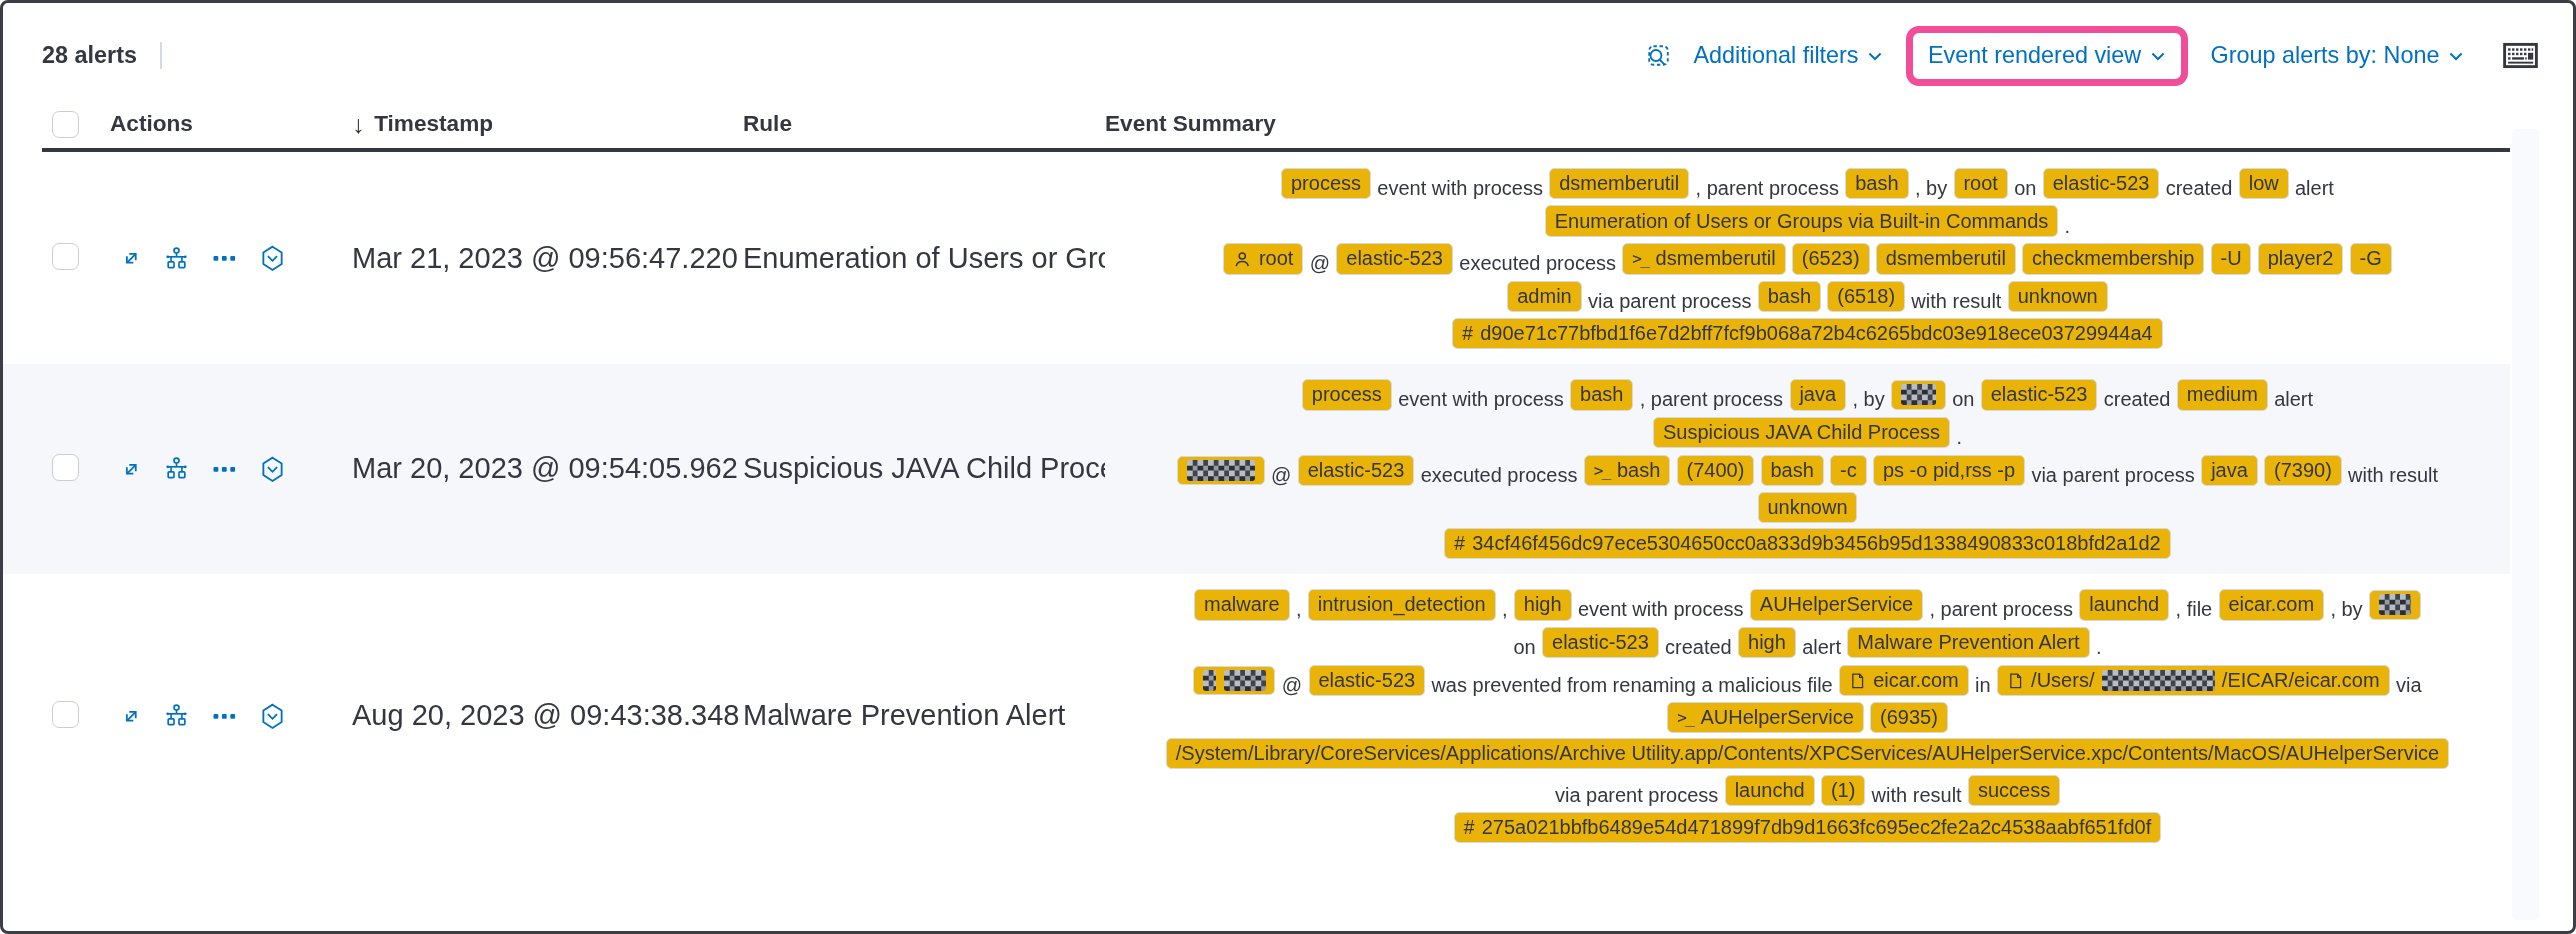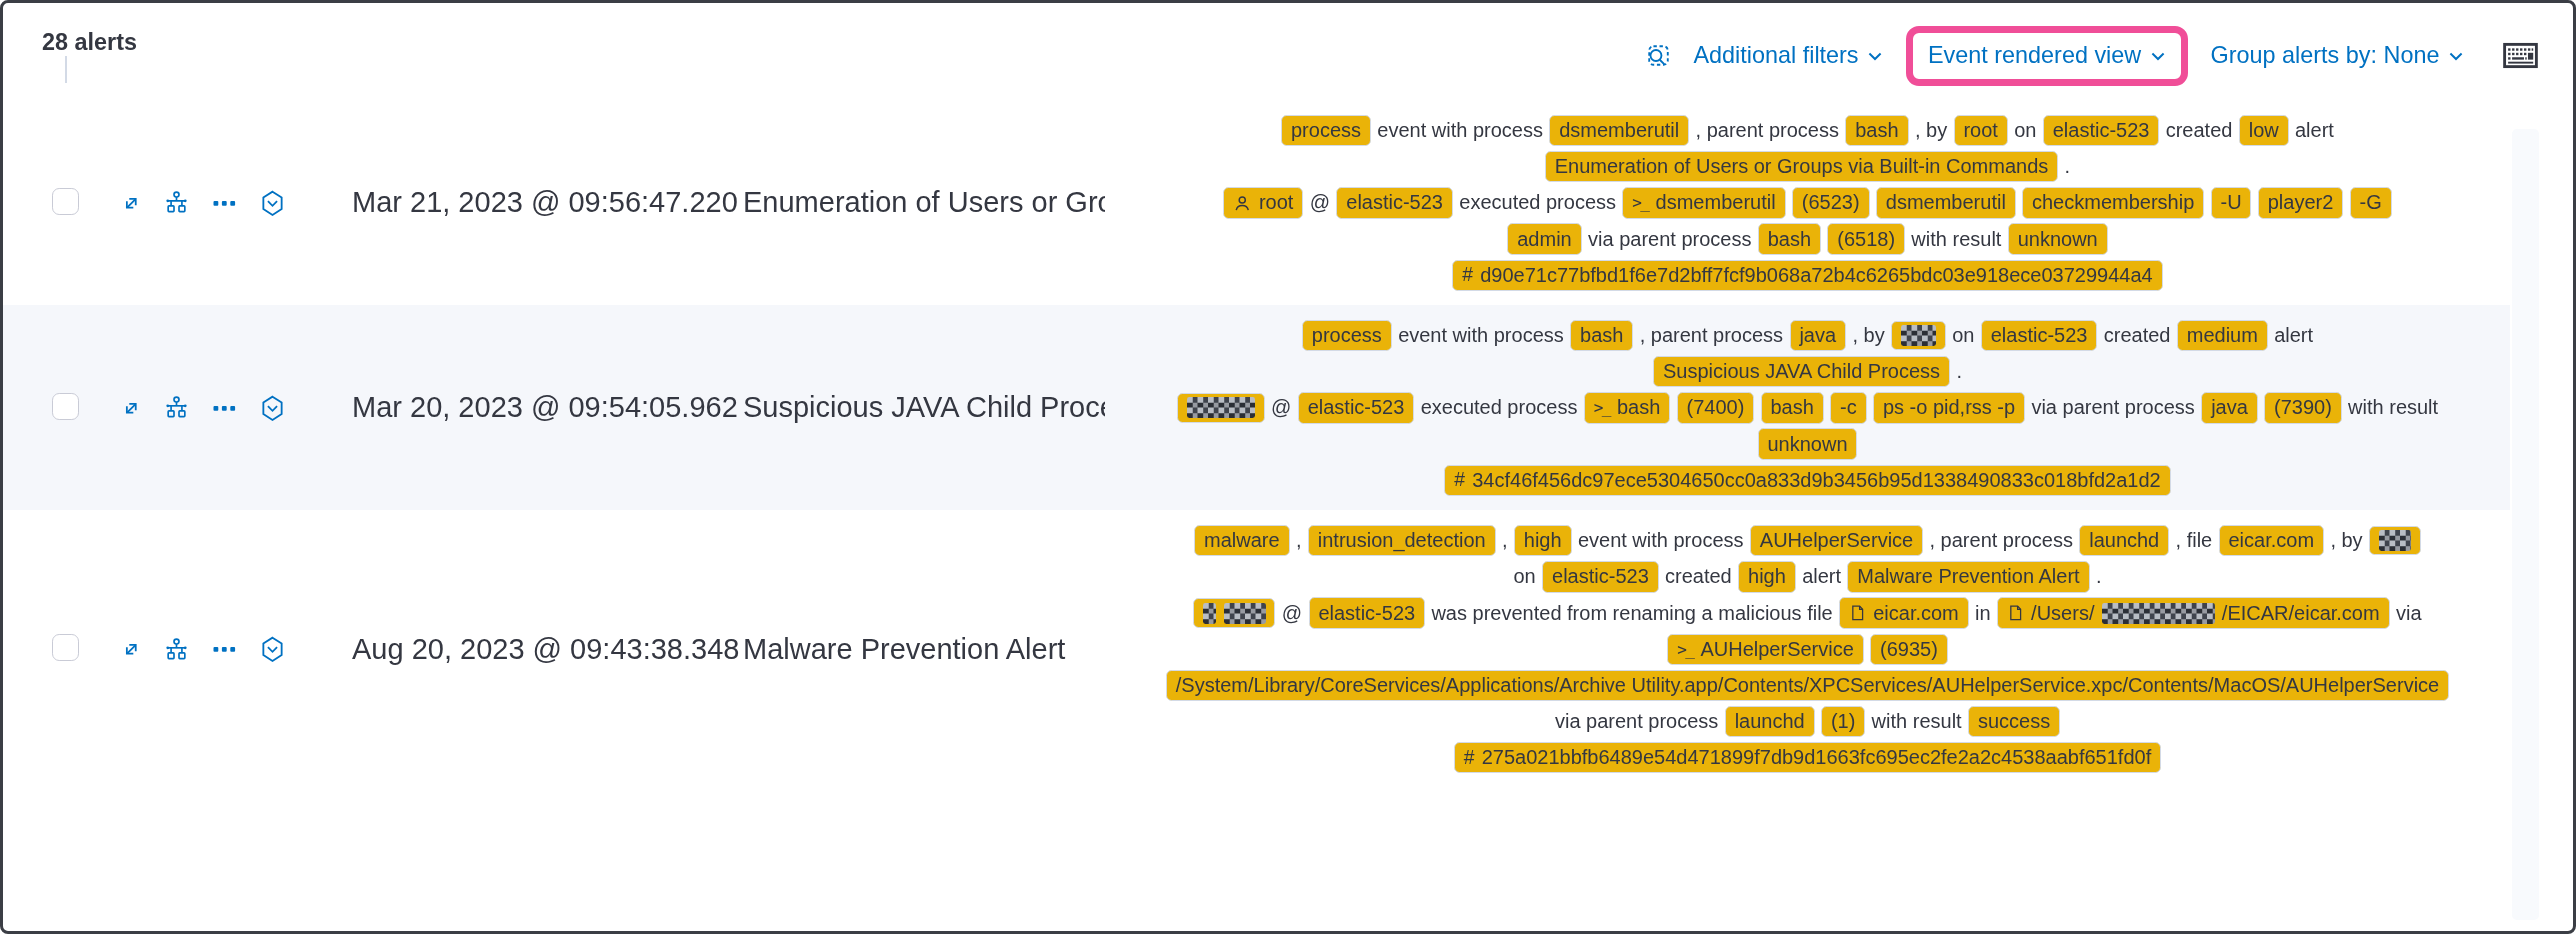--- a/index.html
+++ b/index.html
@@ -17,21 +17,21 @@
     background: #fff;
     overflow: hidden;
   }
   
   .topbar {
     display: flex; justify-content: space-between; align-items: center;
     padding: 22.6px 35px 8px 39px;
   }
   .alert-count { font-size: 23.4px; font-weight: 700; color: #343741; }
   .vdiv { display:inline-block; width: 2.4px; height: 27px; background: #D3DAE6; margin-left: 22.6px; vertical-align: middle; }
-  .topbar-left { display: flex; align-items: flex-start; flex-direction: column; }
+  .topbar-left { display: flex; align-items: center; }
   .topbar-right { display: flex; align-items: center; gap: 21px; }
   .icon-btn { background: none; border: none; padding: 0; display: inline-flex; align-items: center; cursor: pointer; }
   .link {
     background: none; border: none; cursor: pointer;
     display: inline-flex; align-items: center; gap: 8.9px;
     color: #0071C2; font-size: 23.4px; font-weight: 500;
     font-family: Liberation Sans, sans-serif; white-space: nowrap;
   }
   .pink-box {
     border: 7.2px solid #F04E98; border-radius: 13px;
@@ -64,21 +64,21 @@
   .ts-cell, .rule-cell { font-size: 29px; color: #343741; white-space: nowrap; overflow: hidden; }
   .rule-cell { padding-right: 16px; }
   .summary-cell {
     display: flex; flex-direction: column; align-items: center; justify-content: center;
     gap: 4.8px; padding: 0 4.8px;
   }
   .summary-line {
     display: flex; align-items: center; justify-content: center;
     gap: 6.4px; row-gap: 4.8px; flex-wrap: wrap; max-width: 100%;
   }
-  .seg-text { font-size: 20px; color: #343741; white-space: nowrap; }
+  .seg-text { font-size: 20px; color: #343741; white-space: nowrap; margin-top: 10px; }
   .badge {
     display: inline-flex; align-items: center; gap: 7.2px;
     background: #eab308; border: 1.6px solid #D3DAE6; border-radius: 5.6px;
     padding: 3.2px 8.9px; font-size: 20px; font-weight: 500; color: #343741;
     white-space: nowrap; cursor: pointer;
   }
   .term-glyph { font-family: "DejaVu Sans Mono", monospace; font-size: 16px; letter-spacing: -1.6px; color: #343741; }
   .hash-glyph { font-size: 19.3px; font-weight: 400; }
   .redacted {
     display: inline-block; height: 21px; border-radius: 2.4px;
@@ -155,20 +155,32 @@
               <rect x="5.7" y="9.6" width="7.5" height="1.5"></rect>
               <rect x="14" y="9.6" width="0.9" height="1.5"></rect>
             <rect x="3.2" y="12.4" width="15.8" height="1.2"></rect>
           </g>
         </svg>
       </button>
     </div>
   </div>
 
   <div class="table">
+    <div class="grid-row header-row">
+      <div class="header-cell check-cell">
+        <span class="checkbox"></span>
+      </div>
+      <div class="header-cell">Actions</div>
+      <div class="header-cell">
+        <span class="sort-arrow">↓</span>
+        <span>Timestamp</span>
+      </div>
+      <div class="header-cell">Rule</div>
+      <div class="header-cell">Event Summary</div>
+    </div>
     <div id="rows">
         <div class="grid-row alert-row">
           <div class="check-cell"><span class="checkbox"></span></div>
           <div class="actions-cell">
             <button class="icon-btn">
               <svg width="22.6" height="22.6" viewBox="0 0 28 28" fill="none" stroke="#0071C2" stroke-width="2.2">
                 <path d="M9 19 L19 9"></path>
                 <path d="M11.5 8.5 H19.5 V16.5"></path>
                 <path d="M16.5 19.5 H8.5 V11.5"></path>
               </svg>

